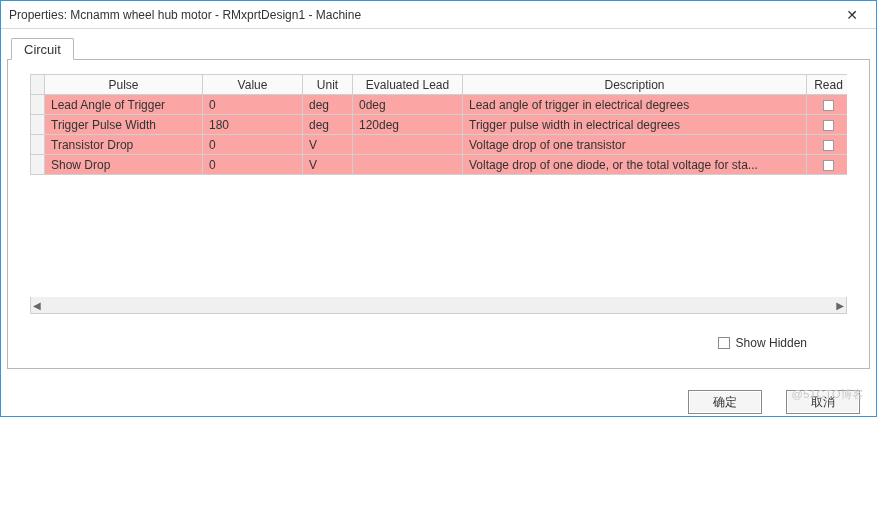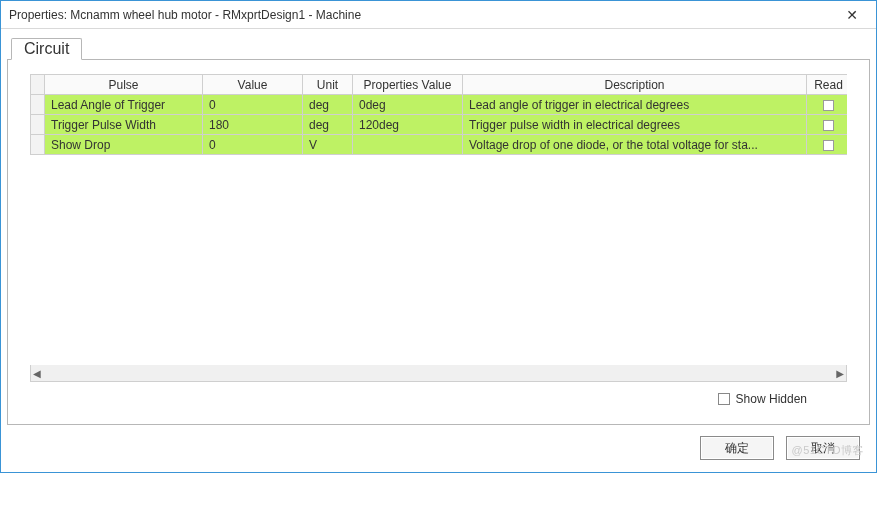--- a/index.html
+++ b/index.html
@@ -6,21 +6,21 @@
   html, body {
     margin: 0; padding: 0;
     width: 877px; height: 511px;
     font-family: "Microsoft YaHei", "Segoe UI", Tahoma, sans-serif;
     font-size: 12px;
     background: #fff;
     color: #333;
     overflow: hidden;
   }
   .window {
-    width: 877px; height: 473px;
+    width: 877px; height: 417px;
     border: 1px solid #3a94d6;
     display: flex; flex-direction: column;
     background: #fff;
     position: relative;
   }
   .titlebar {
     height: 28px;
     display: flex; align-items: center;
     padding: 0 4px 0 8px;
     background: #fff;
@@ -43,21 +43,21 @@
     display: flex; align-items: flex-end;
     padding-left: 4px;
   }
   .tab {
     height: 22px;
     padding: 0 12px;
     border: 1px solid #b7b7b7;
     border-bottom: 1px solid #fff;
     background: #fff;
     display: flex; align-items: center;
-    font-size: 16px;
+    font-size: 13px;
     position: relative; top: 1px;
     border-top-left-radius: 2px; border-top-right-radius: 2px;
   }
   .panel {
     flex: 1;
     border: 1px solid #b7b7b7;
     display: flex; flex-direction: column;
     padding: 14px 22px 12px 22px;
   }
   .grid-wrap {
@@ -77,21 +77,21 @@
   }
   table.grid th, table.grid td {
     border: 1px solid #cfcfcf;
     padding: 2px 6px;
     height: 20px;
     font-size: 12px;
     text-align: left;
     white-space: nowrap;
     overflow: hidden;
     text-overflow: ellipsis;
-    background: #bef264;
+    background: #fca5a5;
   }
   table.grid th {
     background: #fafafa;
     font-weight: normal;
     text-align: center;
   }
   .col-rowhdr { width: 14px; padding:0; background:#f3f3f3 !important;}
   .col-name  { width: 158px; }
   .col-value { width: 100px; }
   .col-unit  { width: 50px; }
@@ -108,34 +108,34 @@
     background: #f0f0f0;
     border: 1px solid #cfcfcf;
     border-top: none;
     position: relative;
     display:flex; align-items:center; justify-content:space-between;
     padding: 0 2px;
   }
   .hscroll .arrow { font-size:10px; color:#666; }
   .show-hidden {
     display:flex; justify-content:flex-end; align-items:center;
-    padding: 10px 40px 6px 0;
+    padding: 22px 40px 6px 0;
     gap: 6px;
   }
   .chk {
     display:inline-block; width:12px; height:12px;
     border:1px solid #888; background:#fff;
   }
   .sep {
     height:1px; margin: 6px 0 4px 0;
   }
   .button-row {
     height: 34px;
-    display:flex; justify-content:flex-end; align-items:flex-start;
-    gap: 12px; padding-right: 10px;
+    display:flex; justify-content:flex-end; align-items:flex-end;
+    gap: 24px; padding-right: 10px;
   }
   .btn {
     min-width: 74px; height: 24px;
     border: 1px solid #8a8a8a;
     background: #f5f5f5;
     display:flex; align-items:center; justify-content:center;
     font-size: 12px;
     box-shadow: inset 0 0 0 1px #fff;
   }
   .watermark {
@@ -169,21 +169,21 @@
 
       <div class="grid-wrap">
         <div class="grid-scroll">
           <table class="grid">
             <thead>
               <tr>
                 <th class="col-rowhdr"></th>
                 <th class="col-name">Pulse</th>
                 <th class="col-value">Value</th>
                 <th class="col-unit">Unit</th>
-                <th class="col-eval">Properties Value</th>
+                <th class="col-eval">Evaluated Lead</th>
                 <th class="col-desc">Description</th>
                 <th class="col-read">Read</th>
               </tr>
             </thead>
             <tbody>
               <tr>
                 <td class="col-rowhdr"></td>
                 <td class="col-name">Lead Angle of Trigger</td>
                 <td class="col-value">0</td>
                 <td class="col-unit">deg</td>
@@ -191,20 +191,29 @@
                 <td class="col-desc">Lead angle of trigger in electrical degrees</td>
                 <td class="col-read"><span class="readbox"></span></td>
               </tr>
               <tr>
                 <td class="col-rowhdr"></td>
                 <td class="col-name">Trigger Pulse Width</td>
                 <td class="col-value">180</td>
                 <td class="col-unit">deg</td>
                 <td class="col-eval">120deg</td>
                 <td class="col-desc">Trigger pulse width in electrical degrees</td>
+                <td class="col-read"><span class="readbox"></span></td>
+              </tr>
+              <tr>
+                <td class="col-rowhdr"></td>
+                <td class="col-name">Transistor Drop</td>
+                <td class="col-value">0</td>
+                <td class="col-unit">V</td>
+                <td class="col-eval"></td>
+                <td class="col-desc">Voltage drop of one transistor</td>
                 <td class="col-read"><span class="readbox"></span></td>
               </tr>
               <tr>
                 <td class="col-rowhdr"></td>
                 <td class="col-name">Show Drop</td>
                 <td class="col-value">0</td>
                 <td class="col-unit">V</td>
                 <td class="col-eval"></td>
                 <td class="col-desc">Voltage drop of one diode, or the total voltage for sta...</td>
                 <td class="col-read"><span class="readbox"></span></td>

